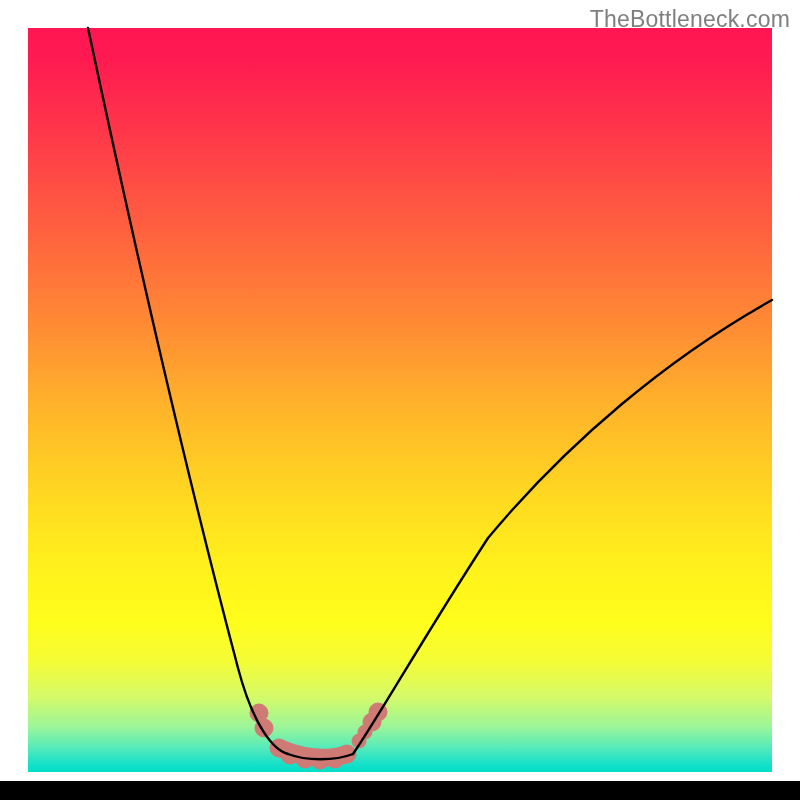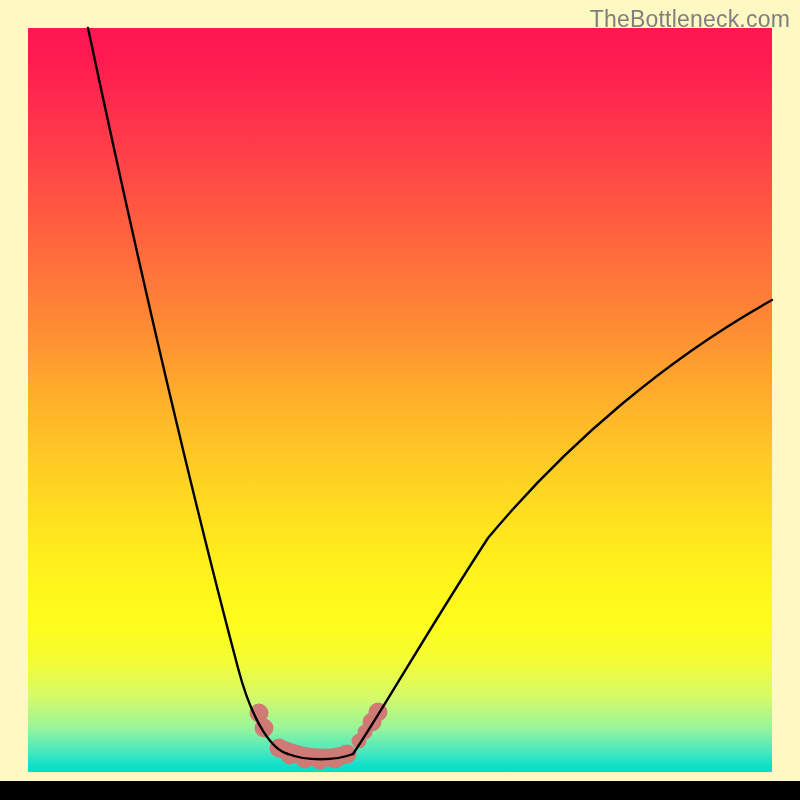--- a/index.html
+++ b/index.html
@@ -10,21 +10,21 @@
     background: #000;
     overflow: hidden;
     font-family: Arial, Helvetica, sans-serif;
   }
   .frame {
     position: absolute;
     left: 0;
     top: 0;
     width: 800px;
     height: 781px;
-    background: #fef9c3;
+    background: #ffffff;
   }
   .plot {
     position: absolute;
     left: 28px;
     top: 28px;
     width: 744px;
     height: 744px;
     background: linear-gradient(
       to bottom,
       #ff1653 0%,

